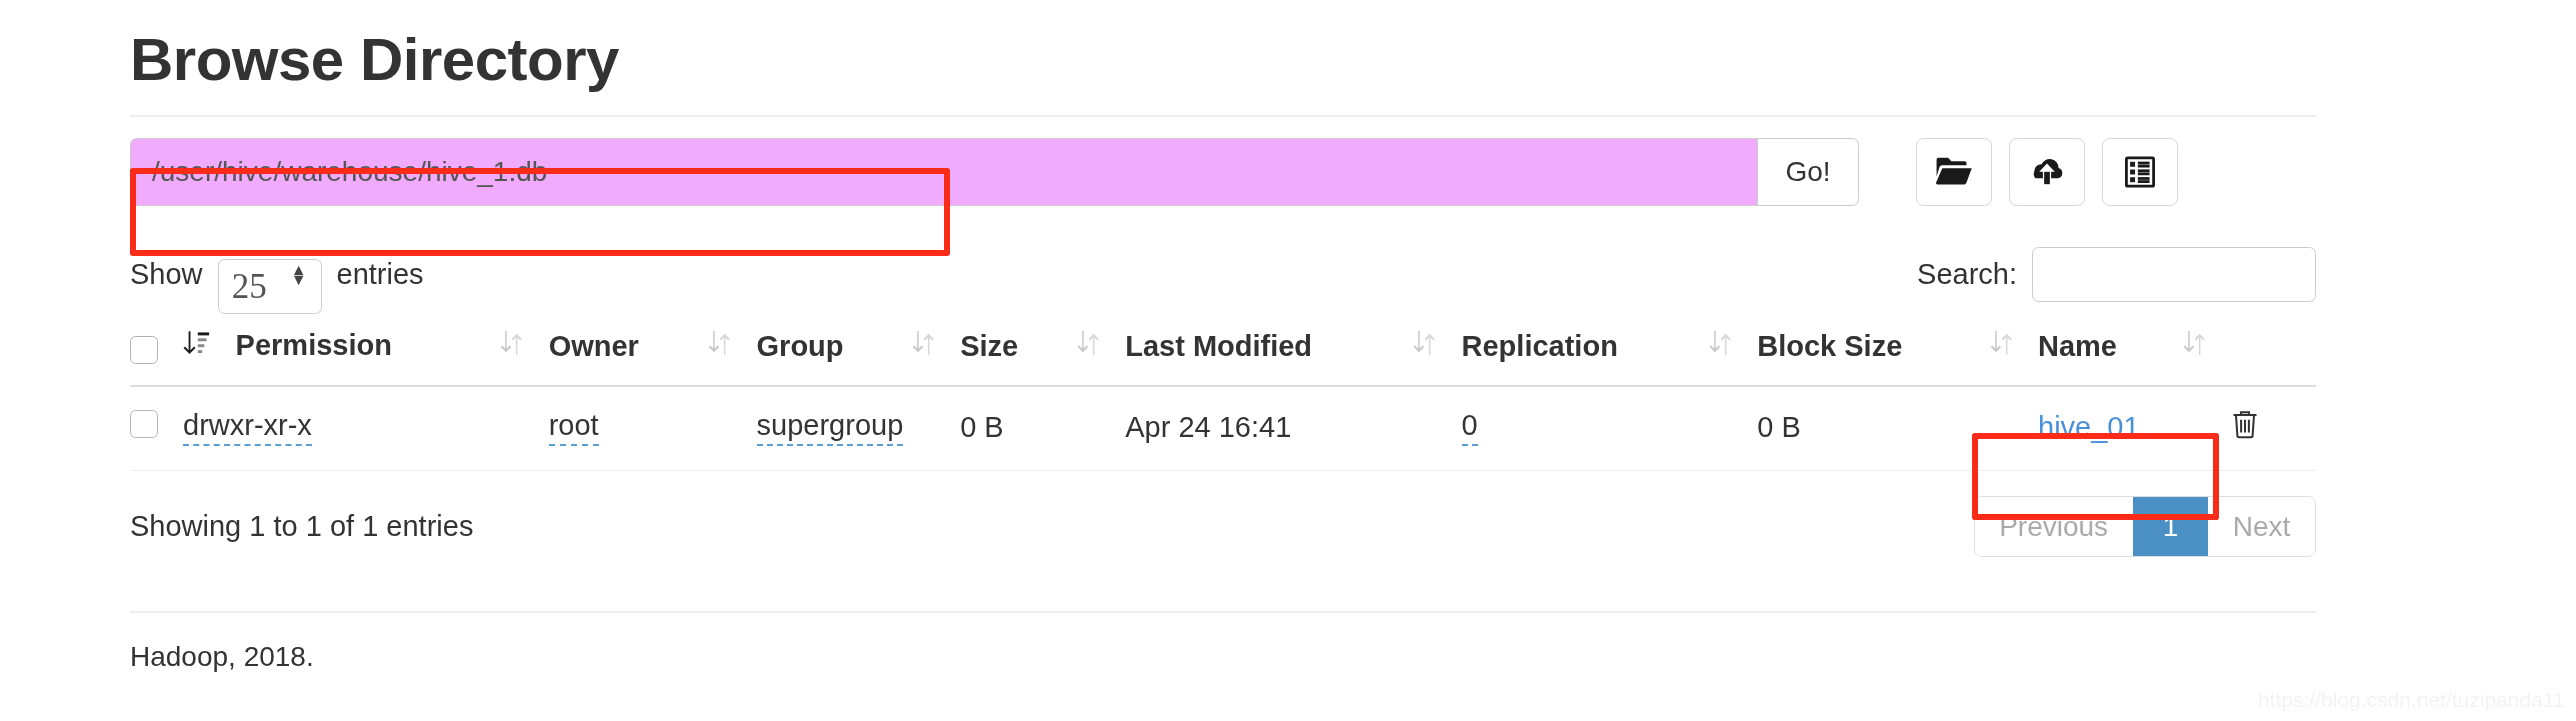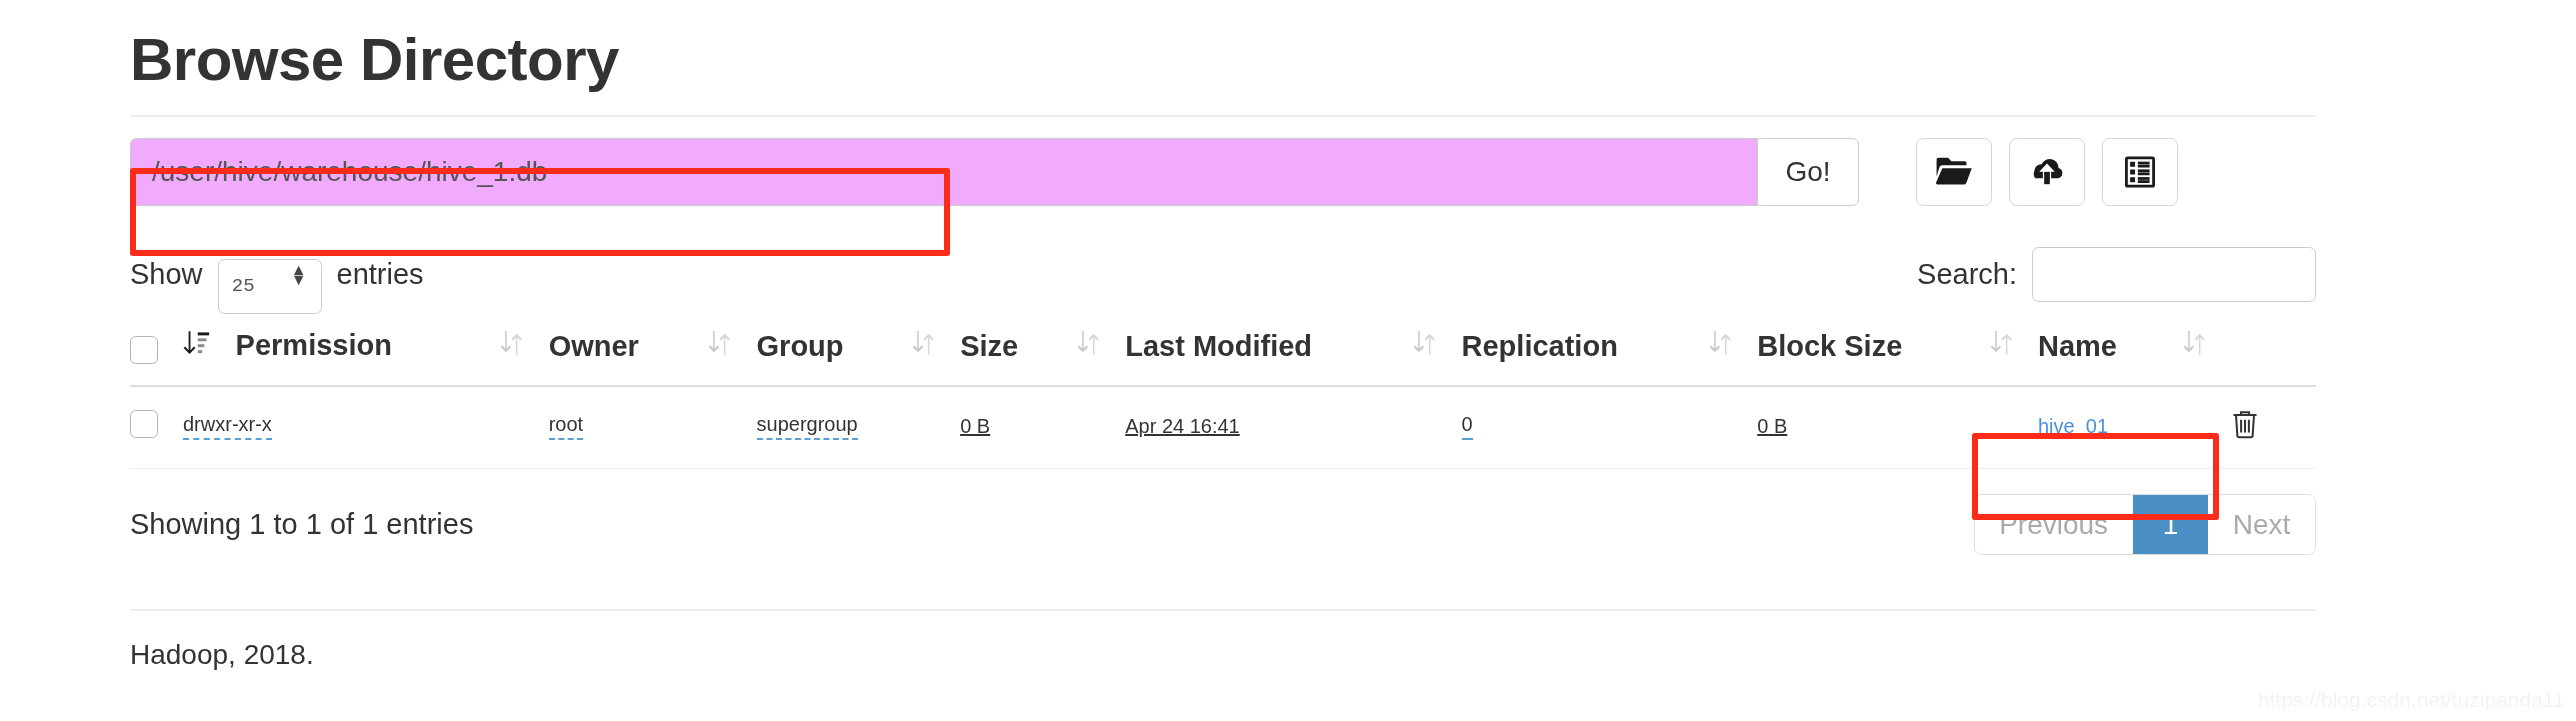--- a/index.html
+++ b/index.html
@@ -119,22 +119,22 @@
     color: #333333;
     display: flex;
     align-items: center;
     gap: 15px;
   }
 
   .length-select {
     width: 104px;
     height: 55px;
     box-sizing: border-box;
-    font-family: Liberation Mono, monospace;
-    font-size: 19px;
+    font-family: Liberation Serif, serif;
+    font-size: 35px;
     color: #555555;
     border: 1.9px solid #cccccc;
     border-radius: 6.6px;
     background: #ffffff;
     padding: 0 7.6px 0 13.2px;
     appearance: none;
     -webkit-appearance: none;
     cursor: pointer;
     position: relative;
     margin-top: 24px;
@@ -216,24 +216,23 @@
   .sort-ico {
     display: inline-block;
     margin-left: 17px;
     opacity: 1;
   }
 
   table.files tbody td {
     padding: 21px 0 23px 0;
     border-bottom: 0.9px solid #eeeeee;
     color: #333333;
-    font-size: 20px;
+    font-size: 29px;
     vertical-align: middle;
     white-space: nowrap;
-    text-decoration: underline;
   }
 
   .editable {
     border-bottom: 2.8px dashed #5a9fd4;
     padding-bottom: 2.8px;
     cursor: pointer;
     display: inline-block;
     line-height: 1.05;
   }
 

